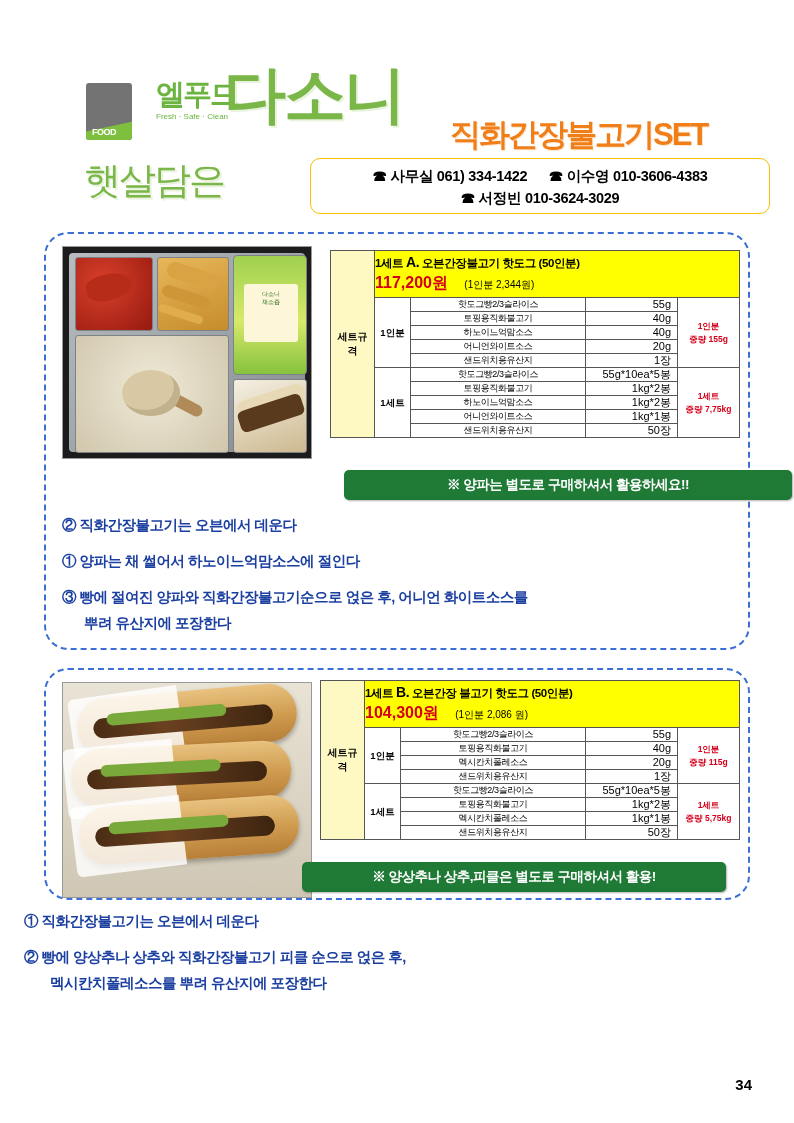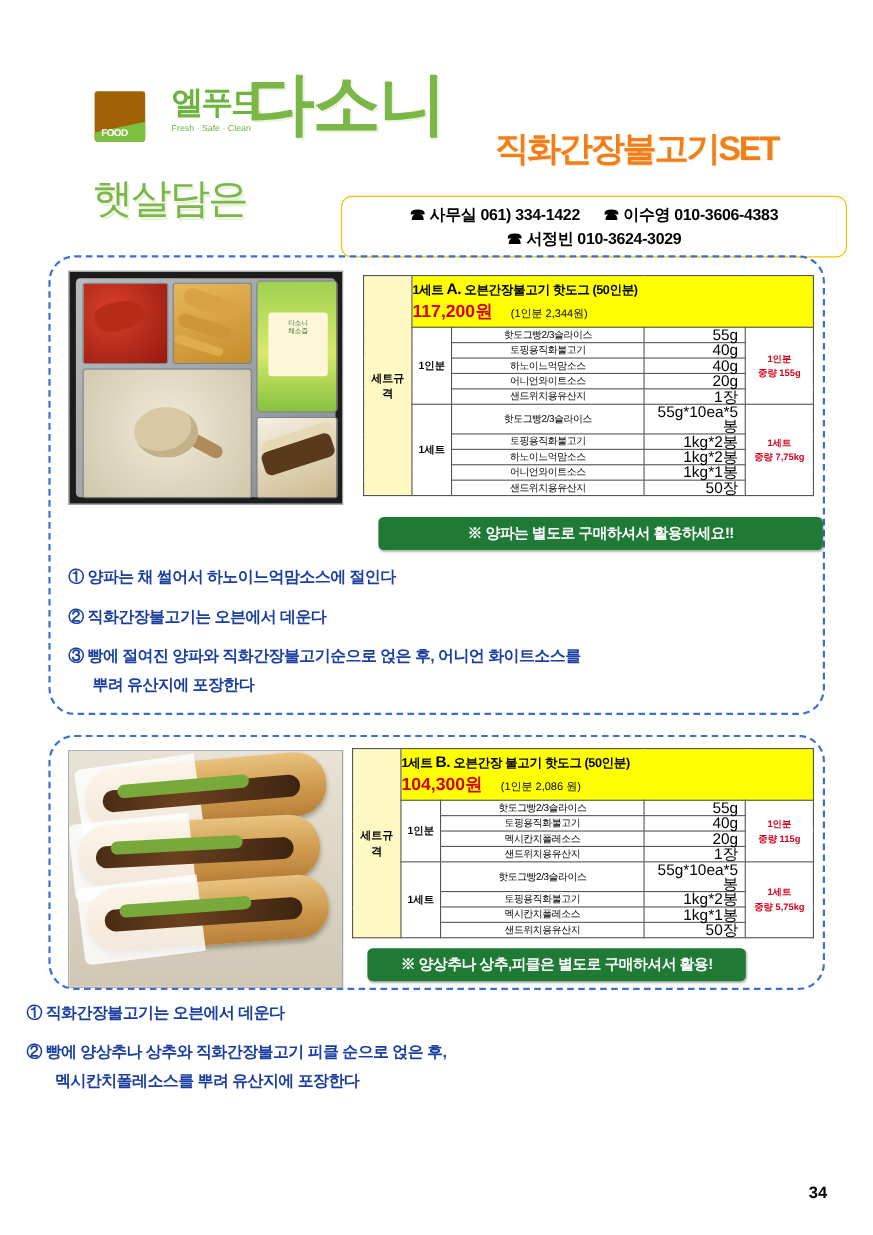--- a/index.html
+++ b/index.html
@@ -21,22 +21,22 @@
     left: 0; top: 62px;
     width: 794px; height: 170px;
   }
   .logo-block {
     position: absolute;
     left: 86px; top: 18px;
     display: flex;
     align-items: flex-start;
   }
   .logo-mark {
-    width: 46px; height: 46px;
-    background: #a16207;
+    width: 46px; height: 57px;
+    background: #737373;
     border-radius: 3px;
     position: relative;
     overflow: hidden;
     margin-top: 3px;
     text-decoration: underline;
   }
   .logo-mark::after {
     content: "";
     position: absolute;
     left: -4px; bottom: -10px;
@@ -91,21 +91,21 @@
     position: absolute;
     left: 84px; top: 94px;
     font-size: 37px;
     font-weight: normal;
     color: #7ab648;
     letter-spacing: -2px;
     text-shadow: 2px 2px 0 #e8f2dd;
   }
   .contact-box {
     position: absolute;
-    left: 310px; top: 116px;
+    left: 310px; top: 96px;
     width: 460px; height: 56px;
     border: 1px solid #f5c000;
     border-radius: 10px;
     background: #fff;
     padding: 6px 10px 0 10px;
   }
   .contact-line {
     text-align: center;
     font-size: 14.5px;
     font-weight: bold;
@@ -232,37 +232,37 @@
     margin-top: 2px;
     font-size: 16px; font-weight: bold; color: #d4001a;
     display: inline-block;
   }
   .hl .per {
     font-size: 10px; color: #000; font-weight: normal;
     display: inline-block; margin-left: 14px;
   }
   .qty-col { width: 36px; text-align: center; font-size: 9.5px; font-weight: bold; }
   .item-col { font-size: 9px; letter-spacing: -0.4px; text-align: center; }
-  .amt-col { width: 92px; text-align: right; font-size: 14px; padding-right: 6px !important; }
+  .amt-col { width: 92px; text-align: right; font-size: 11px; padding-right: 6px !important; }
   .tot-col { width: 62px; text-align: center; color: #d4001a; font-size: 8.5px; font-weight: bold; line-height: 11px; }
   .row-line td { height: 13px; line-height: 13px; }
 
   .green-bar {
     position: absolute;
     background: #1e7a35;
     border-radius: 5px;
     color: #fff;
     font-weight: bold;
     font-size: 13.5px;
     letter-spacing: -0.5px;
     display: flex; align-items: center; justify-content: center;
     box-shadow: 1px 1px 2px rgba(0,0,0,.3);
   }
-  .green-a { left: 344px; top: 470px; width: 404px; height: 30px; }
-  .green-b { left: 334px; top: 862px; width: 344px; height: 30px; }
+  .green-a { left: 344px; top: 470px; width: 448px; height: 30px; }
+  .green-b { left: 302px; top: 862px; width: 424px; height: 30px; }
 
   .steps { position: absolute; color: #1b3fa0; font-weight: bold; }
   .steps-a { left: 62px; top: 512px; width: 680px; }
   .steps-b { left: 24px; top: 908px; width: 740px; }
   .step {
     font-size: 14.5px;
     letter-spacing: -0.5px;
     line-height: 26px;
     margin-bottom: 10px;
   }
@@ -385,22 +385,22 @@
   <tr class="row-line">
     <td class="item-col">샌드위치용유산지</td>
     <td class="amt-col">50장</td>
   </tr>
 </tbody>
   </table>
 
 <div class="green-bar green-a">※ 양파는 별도로 구매하셔서 활용하세요!!</div>
 
 <div class="steps steps-a">
+  <div class="step">② 직화간장불고기는 오븐에서 데운다</div>
   <div class="step">① 양파는 채 썰어서 하노이느억맘소스에 절인다</div>
-  <div class="step">② 직화간장불고기는 오븐에서 데운다</div>
   <div class="step">
     <span>③ 빵에 절여진 양파와 직화간장불고기순으로 얹은 후, 어니언 화이트소스를</span>
     <span class="cont">뿌려  유산지에 포장한다</span>
   </div>
 </div>
 
 <div class="panel panel-b"></div>
 
 <div class="photo photo-b">
   <div class="sandwich-bg">

